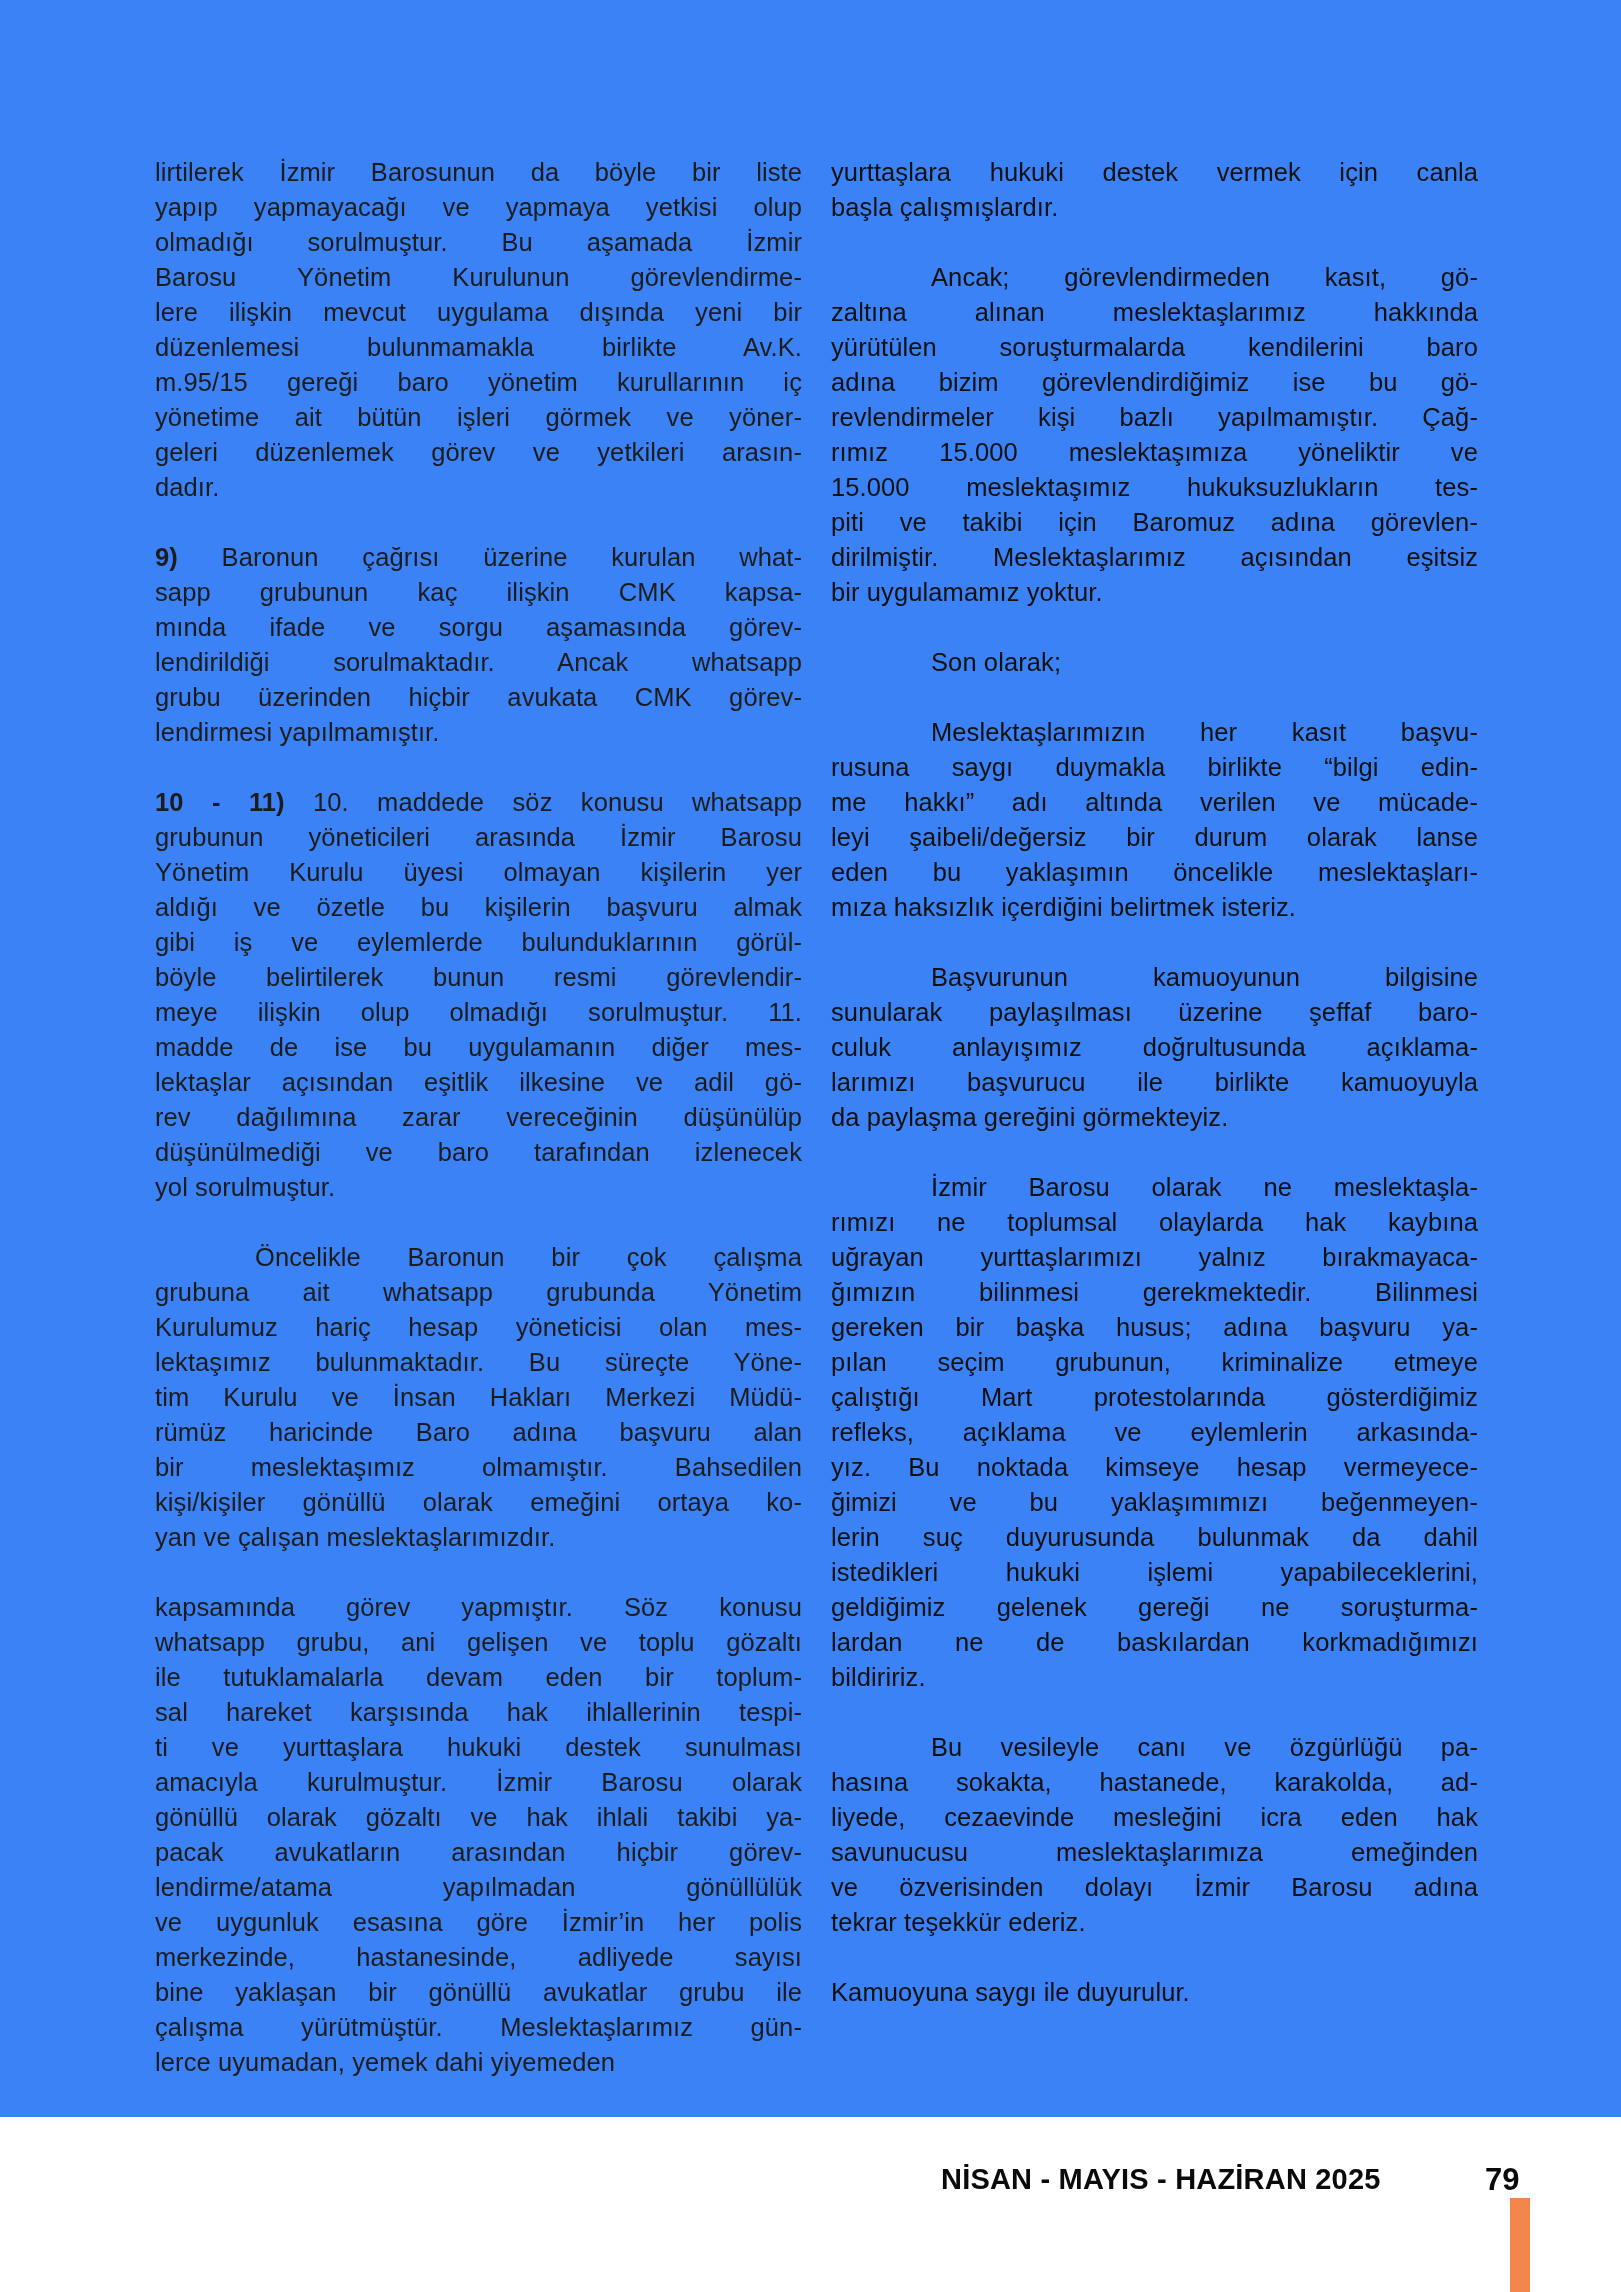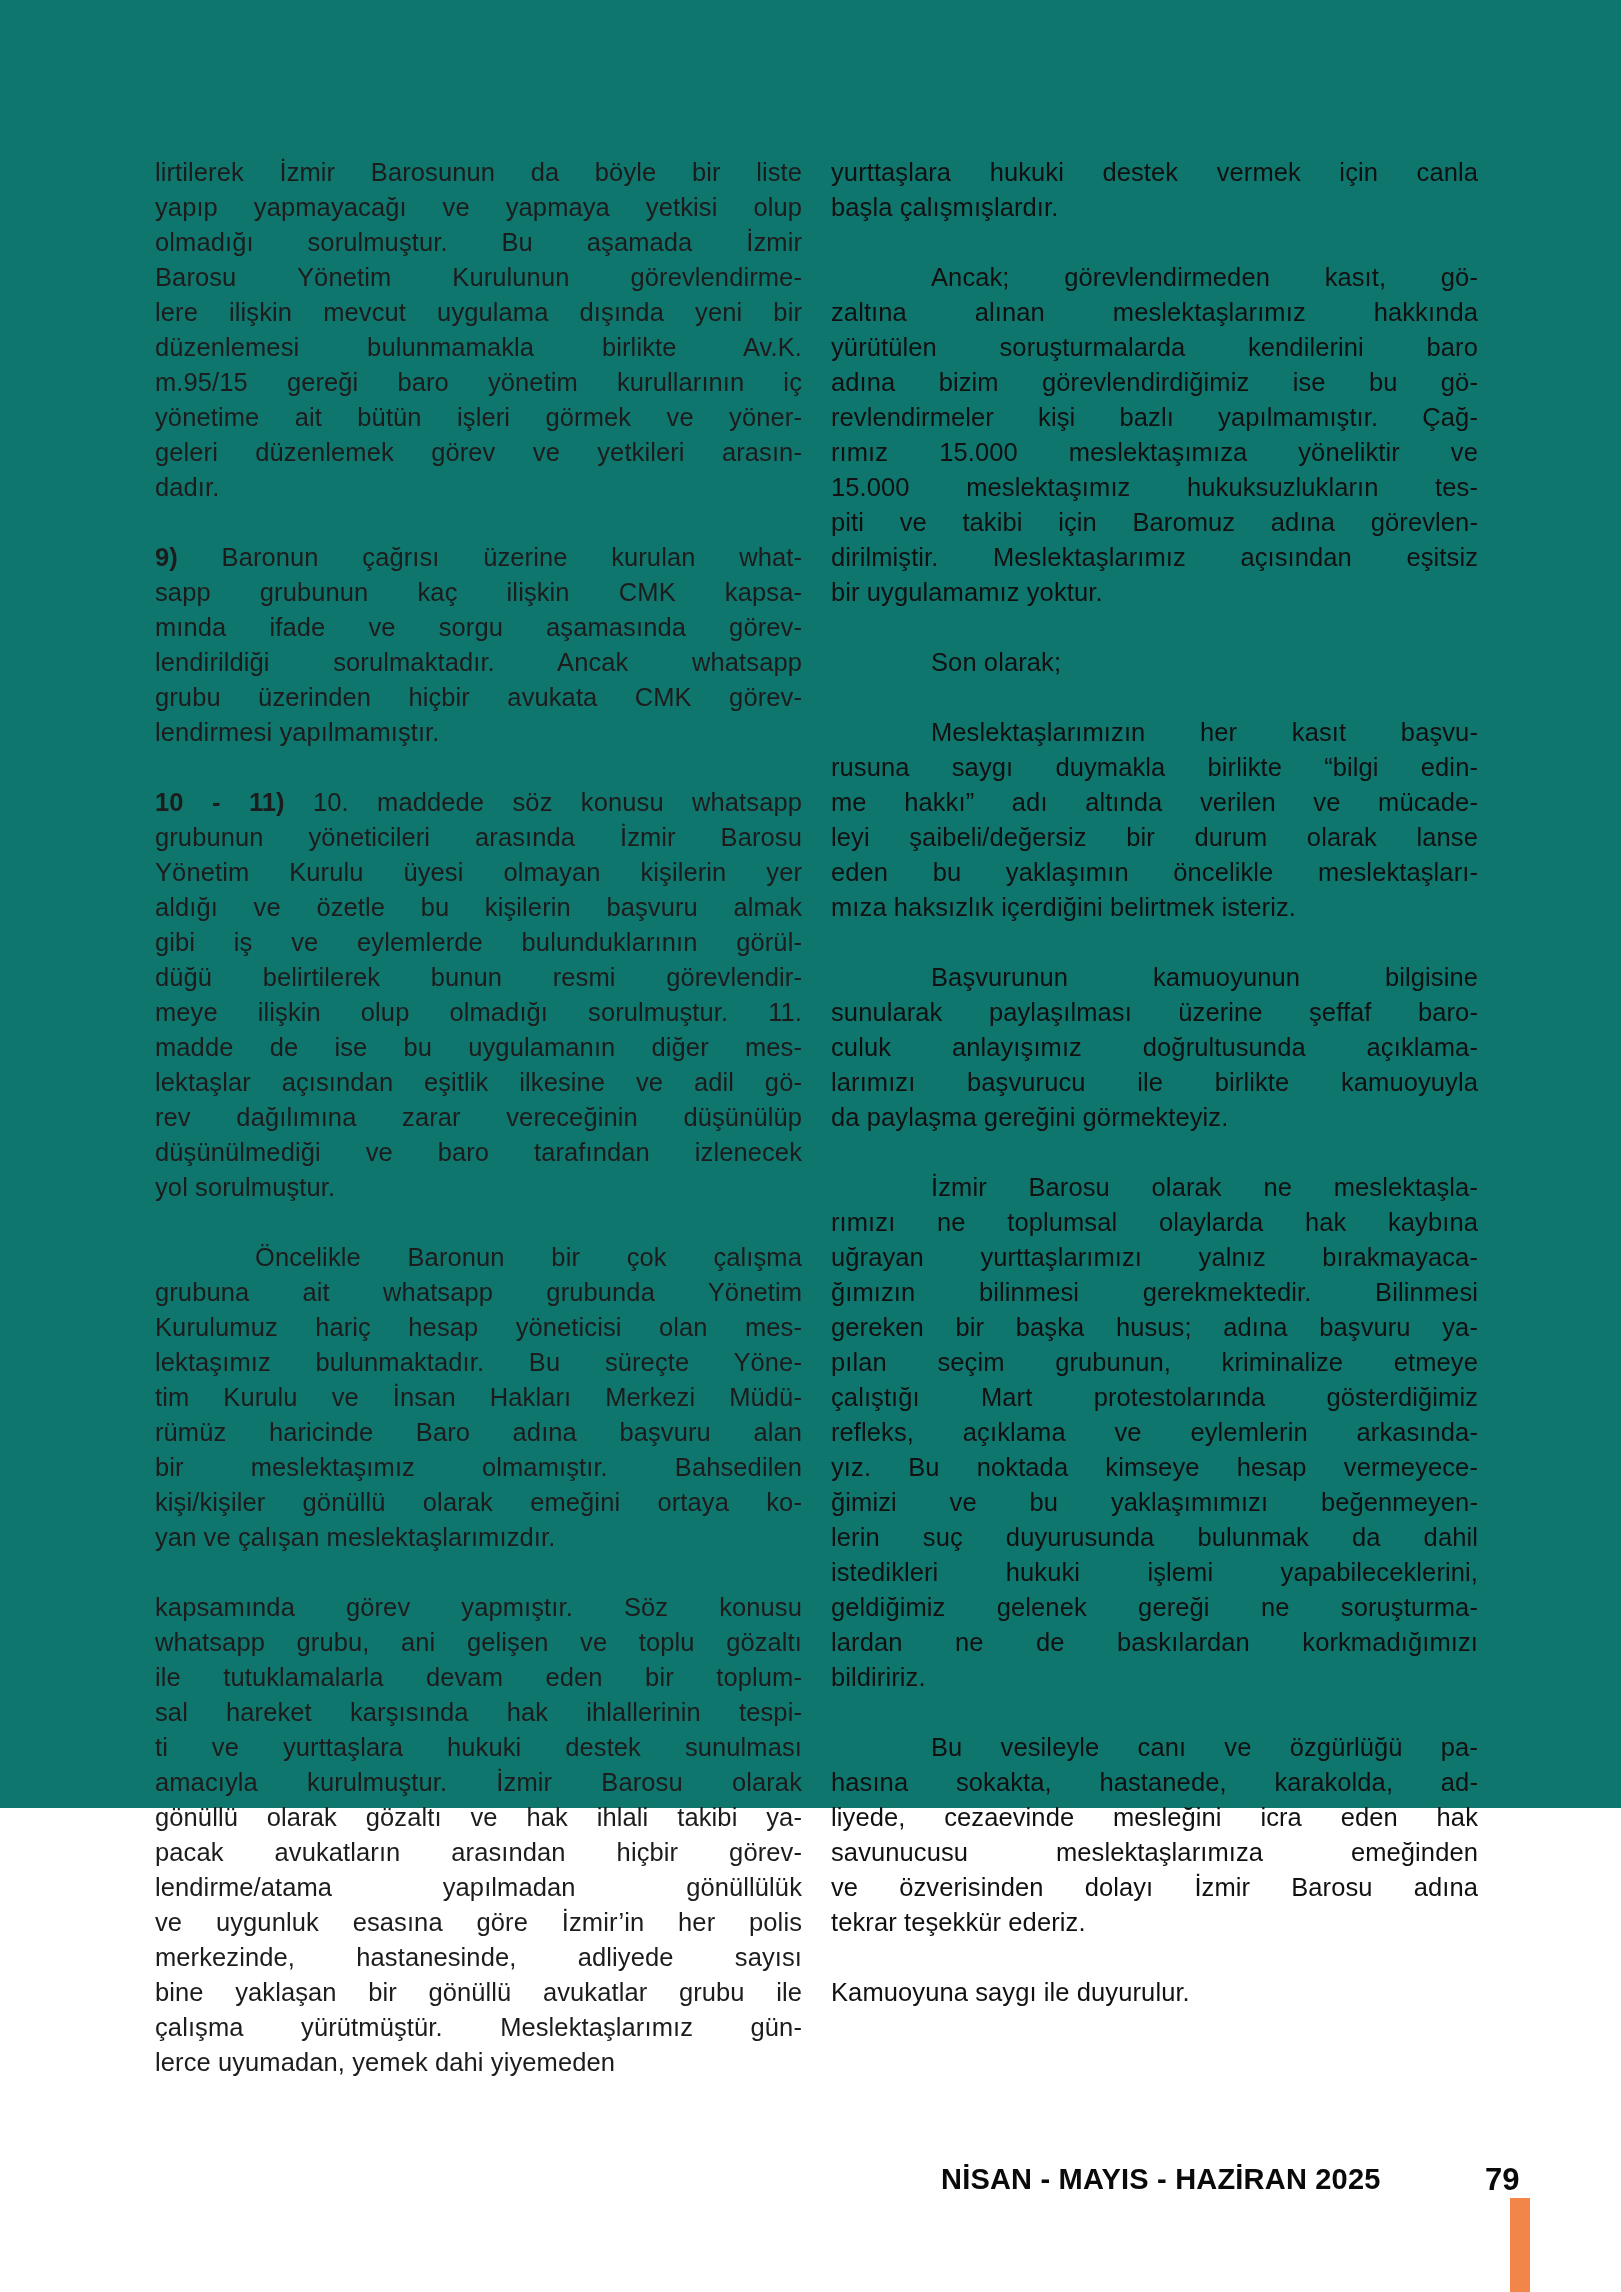--- a/index.html
+++ b/index.html
@@ -1,17 +1,17 @@
 <!DOCTYPE html>
 <html><head>
 <meta charset="utf-8">
 <style>
   html, body { margin: 0; padding: 0; background: #ffffff; }
   body { width: 1621px; height: 2293px; position: relative; overflow: hidden; }
-  .page { position: absolute; left: 0; top: 0; width: 1621px; height: 1808px; background: #0f766e; }
+  .page { position: absolute; left: 0; top: 0; width: 1621px; height: 2117px; background: #3b82f6; }
   .col { position: absolute; top: 155px; width: 647px; }
   .col-left { left: 155px; }
   .col-right { left: 831px; }
   .para { margin: 0 0 35px 0; }
   .line {
     display: block;
     font-family: "Liberation Sans", sans-serif;
     font-size: 25.5px;
     line-height: 35px;
     height: 35px;
@@ -63,21 +63,21 @@
         <span class="line"><span>lendirildiği sorulmaktadır. Ancak whatsapp</span></span>
         <span class="line"><span>grubu üzerinden hiçbir avukata CMK görev-</span></span>
         <span class="line last"><span>lendirmesi yapılmamıştır.</span></span>
       </div>
       <div class="para">
         <span class="line"><span class="lead">10 - 11)</span><span> 10. maddede söz konusu whatsapp</span></span>
         <span class="line"><span>grubunun yöneticileri arasında İzmir Barosu</span></span>
         <span class="line"><span>Yönetim Kurulu üyesi olmayan kişilerin yer</span></span>
         <span class="line"><span>aldığı ve özetle bu kişilerin başvuru almak</span></span>
         <span class="line"><span>gibi iş ve eylemlerde bulunduklarının görül-</span></span>
-        <span class="line"><span>düğü belirtilerek bunun resmi görevlendir-</span></span>
+        <span class="line"><span>böyle belirtilerek bunun resmi görevlendir-</span></span>
         <span class="line"><span>meye ilişkin olup olmadığı sorulmuştur. 11.</span></span>
         <span class="line"><span>madde de ise bu uygulamanın diğer mes-</span></span>
         <span class="line"><span>lektaşlar açısından eşitlik ilkesine ve adil gö-</span></span>
         <span class="line"><span>rev dağılımına zarar vereceğinin düşünülüp</span></span>
         <span class="line"><span>düşünülmediği ve baro tarafından izlenecek</span></span>
         <span class="line last"><span>yol sorulmuştur.</span></span>
       </div>
       <div class="para">
         <span class="line indent"><span>Öncelikle Baronun bir çok çalışma</span></span>
         <span class="line"><span>grubuna ait whatsapp grubunda Yönetim</span></span>

